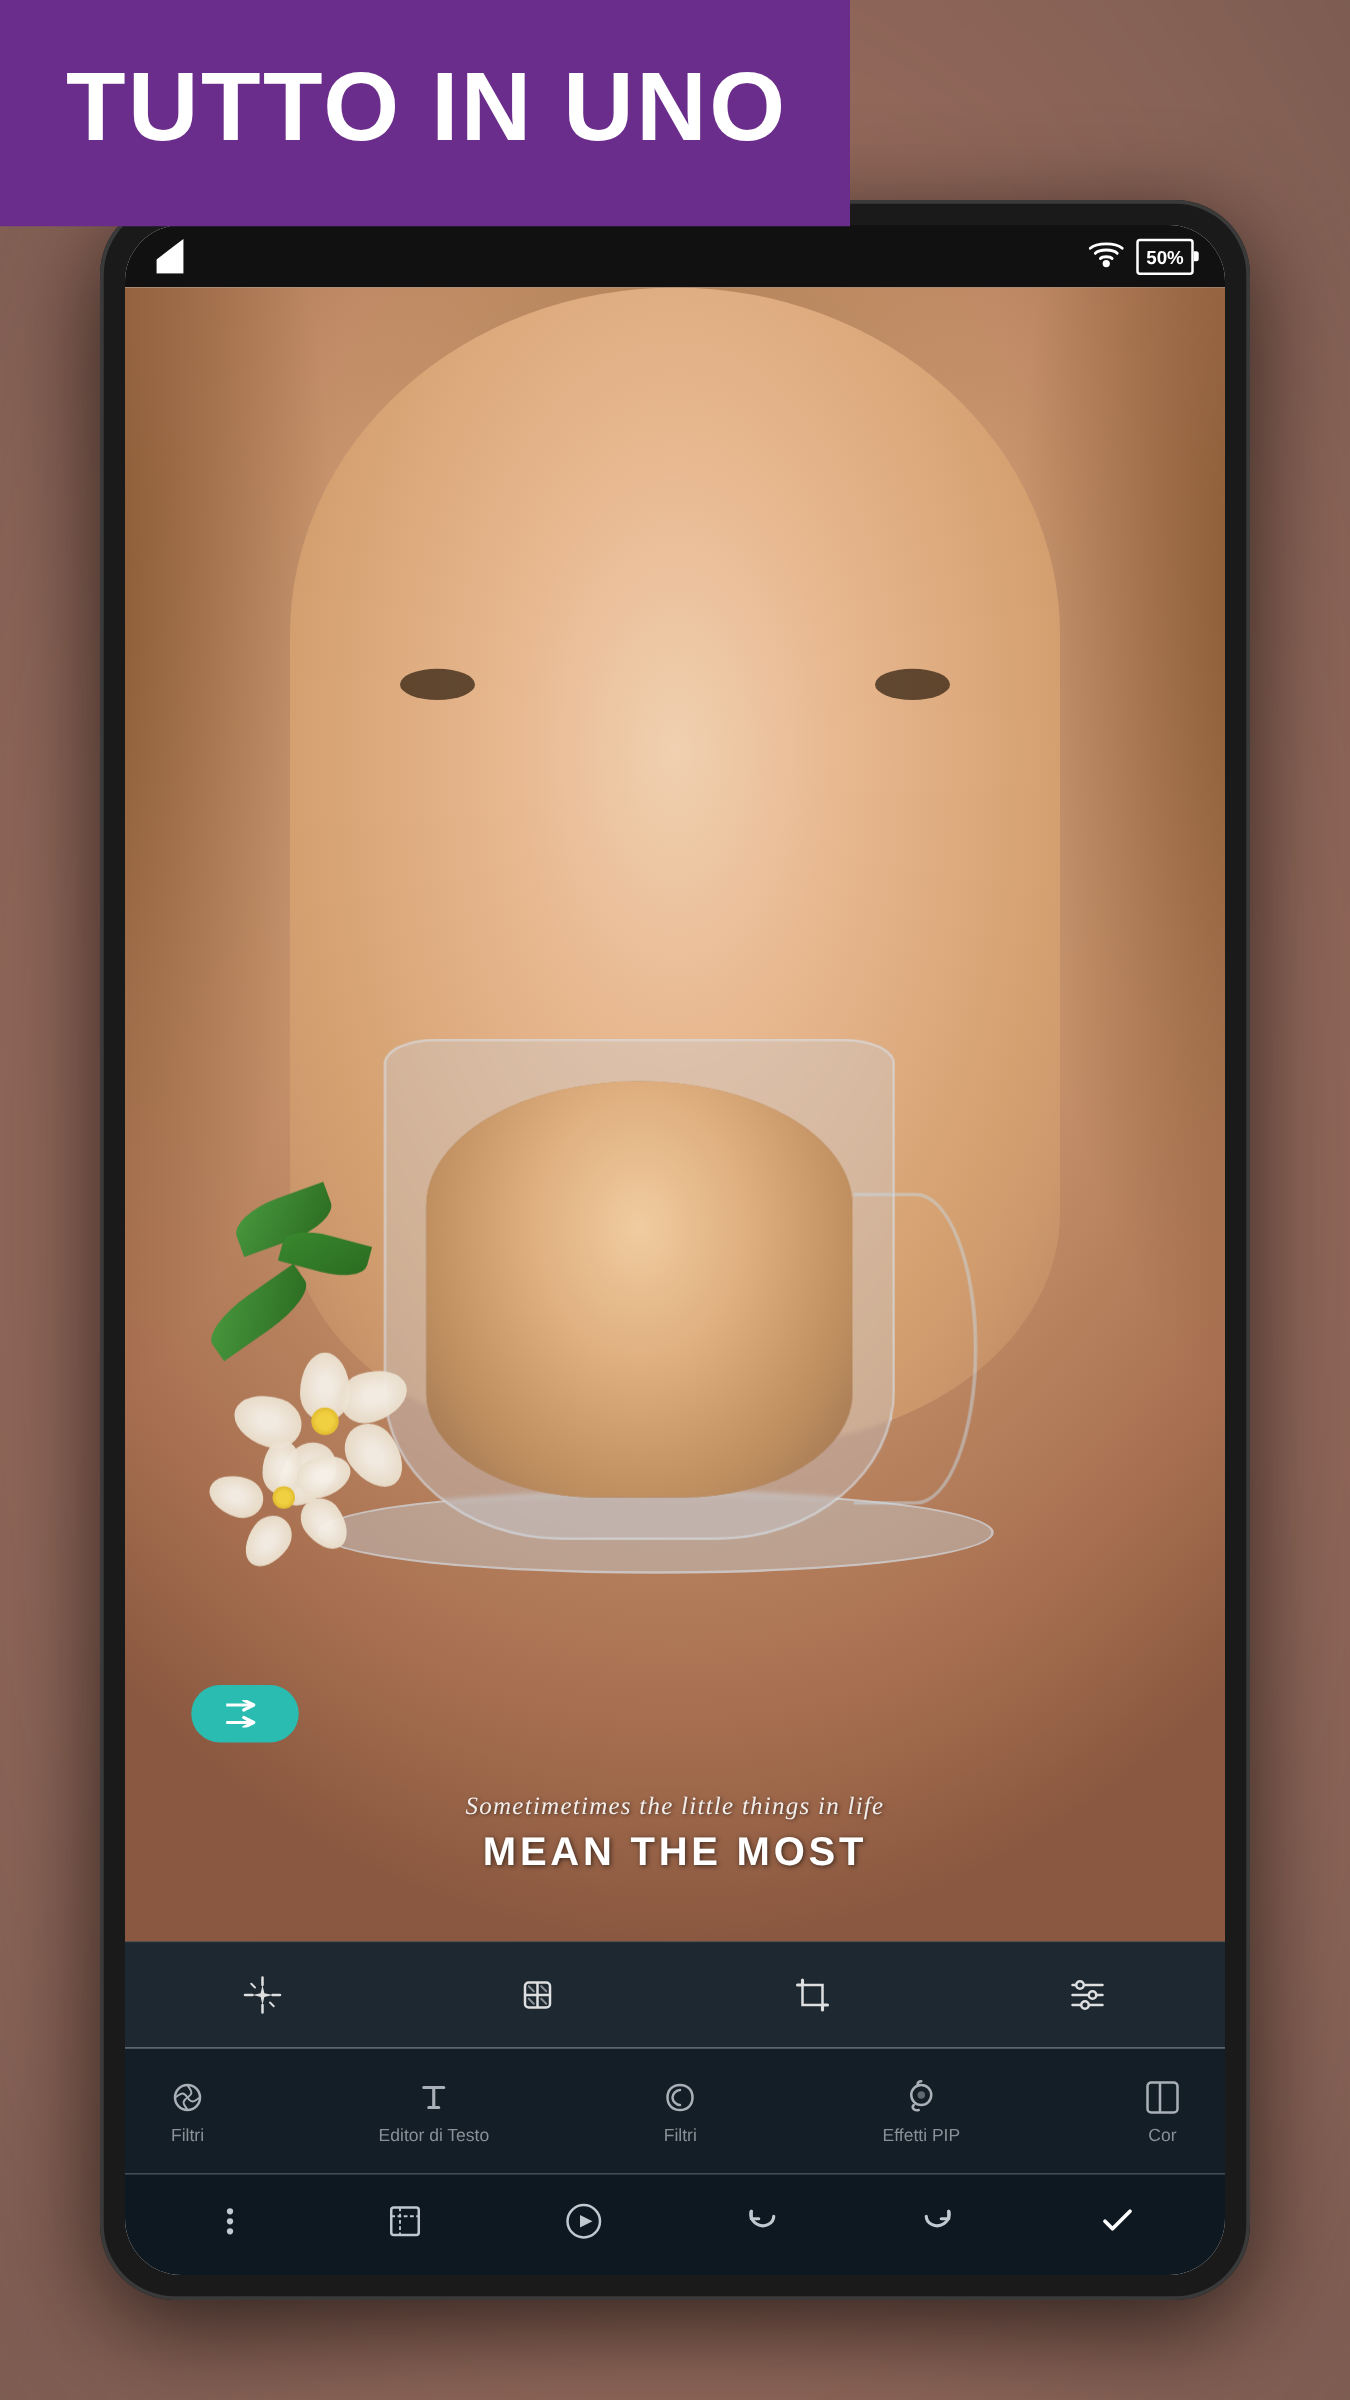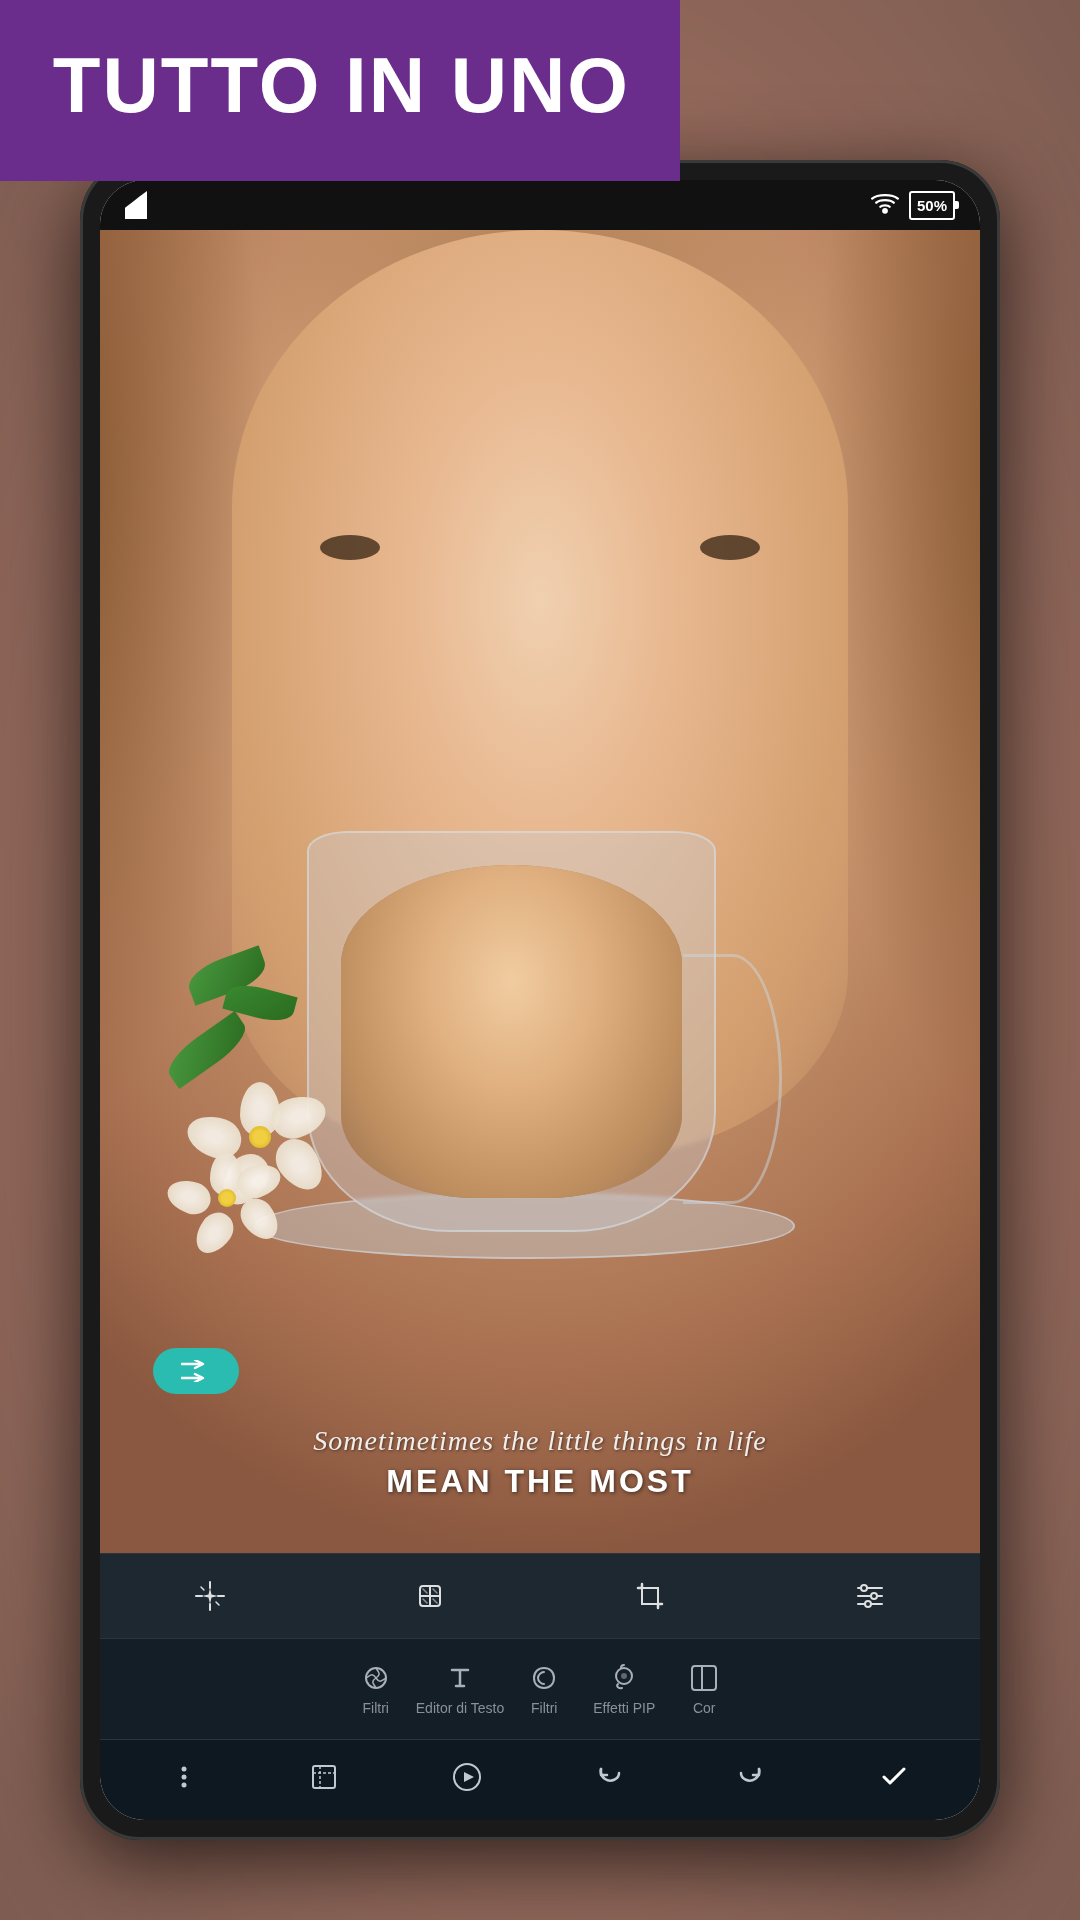--- a/index.html
+++ b/index.html
@@ -324,21 +324,21 @@
       bottom: 4%;
       left: 0;
       right: 0;
       text-align: center;
       padding: 0 20px;
     }
     .quote-script {
       font-family: 'Georgia', cursive;
       font-style: italic;
       color: rgba(255,255,255,0.9);
-      font-size: 28px;
+      font-size: 20px;
       letter-spacing: 1px;
       text-shadow: 1px 1px 3px rgba(0,0,0,0.5);
       margin-bottom: 6px;
     }
     .quote-bold {
       color: white;
       font-size: 32px;
       font-weight: 900;
       letter-spacing: 3px;
       text-shadow: 1px 1px 4px rgba(0,0,0,0.6);
@@ -377,21 +377,21 @@
       cursor: pointer;
       opacity: 0.85;
     }
 
     
     .bottom-toolbar {
       height: 100px;
       background: #141e26;
       display: flex;
       align-items: center;
-      justify-content: center;
+      justify-content: space-between;
       flex-shrink: 0;
       padding: 0 10px;
     }
     .toolbar-tab {
       display: flex;
       flex-direction: column;
       align-items: center;
       gap: 6px;
       cursor: pointer;
       min-width: 80px;

